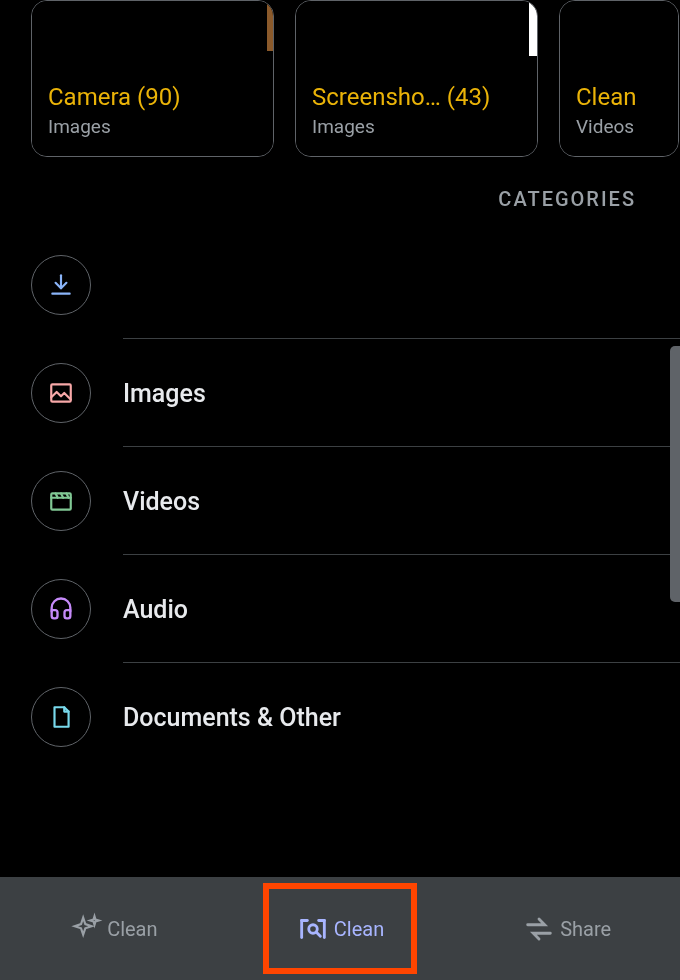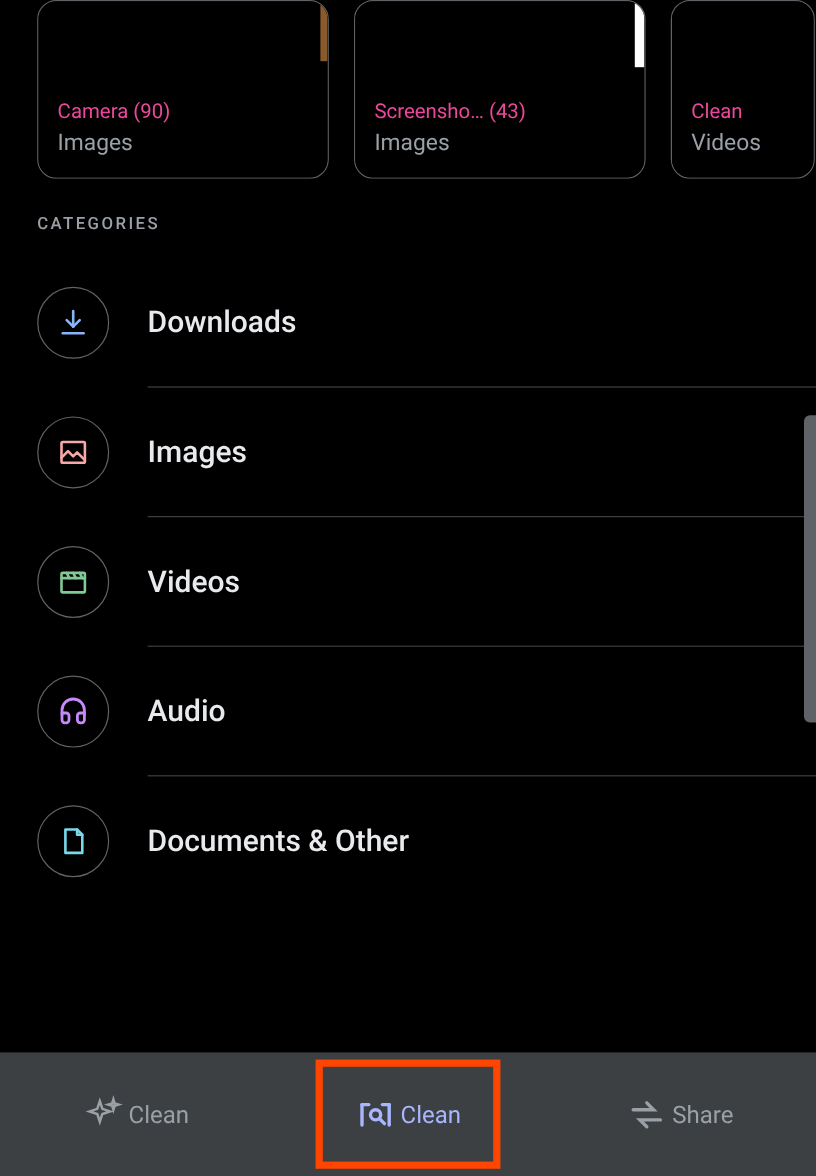--- a/index.html
+++ b/index.html
@@ -46,38 +46,39 @@
     .thumb-strip.brown {
       background: #8b5a2b;
       width: 6px;
       height: 50px;
     }
     .collection-label {
       padding: 12px 16px 18px 16px;
       background: #000;
     }
     .collection-title {
-      font-size: 17px;
+      font-size: 24px;
       font-weight: 400;
-      color: #ec4899;
+      color: #eab308;
       white-space: nowrap;
       overflow: hidden;
       text-overflow: ellipsis;
     }
     .collection-subtitle {
       font-size: 19px;
       color: #9aa0a6;
       margin-top: 4px;
     }
     .section-header {
       padding: 30px 44px 20px 31px;
-      font-size: 14px;
+      font-size: 20px;
       letter-spacing: 2px;
       color: #9aa0a6;
       font-weight: 500;
+      text-align: right;
     }
     .category-list {
       padding: 0 0 0 31px;
     }
     .category-item {
       display: flex;
       align-items: center;
       gap: 32px;
       padding: 24px 0;
       position: relative;
@@ -188,21 +189,20 @@
 
 <div class="category-list">
   <div class="category-item">
     <div class="category-icon-circle">
       <svg width="26" height="26" viewBox="0 0 24 24" fill="none" stroke="#8ab4f8" stroke-width="2" stroke-linecap="round" stroke-linejoin="round">
         <path d="M12 3v12"></path>
           <path d="M7 10l5 5 5-5"></path>
           <path d="M4 20h16"></path>
       </svg>
     </div>
-    <div class="category-label">Downloads</div>
     <div class="divider"></div>
   </div>
 
   <div class="category-item">
     <div class="category-icon-circle">
       <svg width="26" height="26" viewBox="0 0 24 24" fill="none" stroke="#f8a8a8" stroke-width="2" stroke-linecap="round" stroke-linejoin="round">
         <rect x="3" y="4" width="18" height="16" rx="1"></rect>
           <path d="M3 16l5-5 4 4 3-3 6 6"></path>
       </svg>
     </div>

